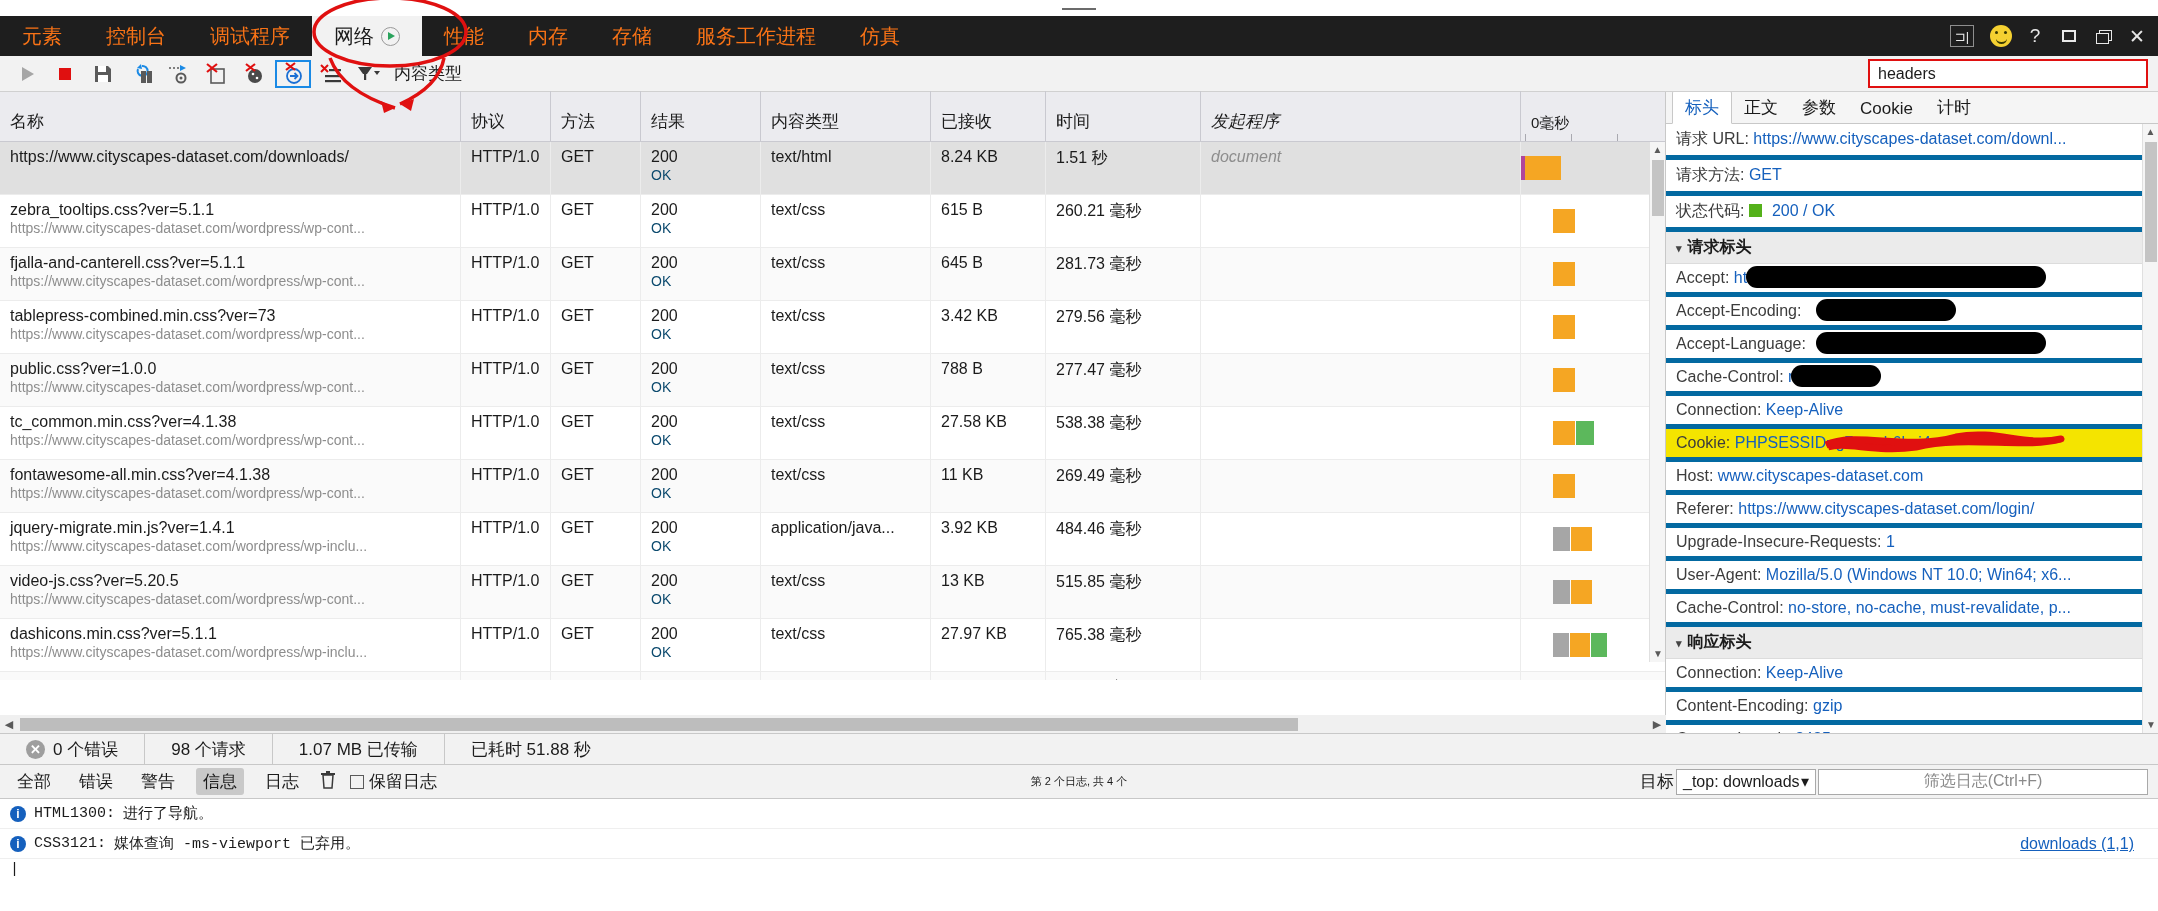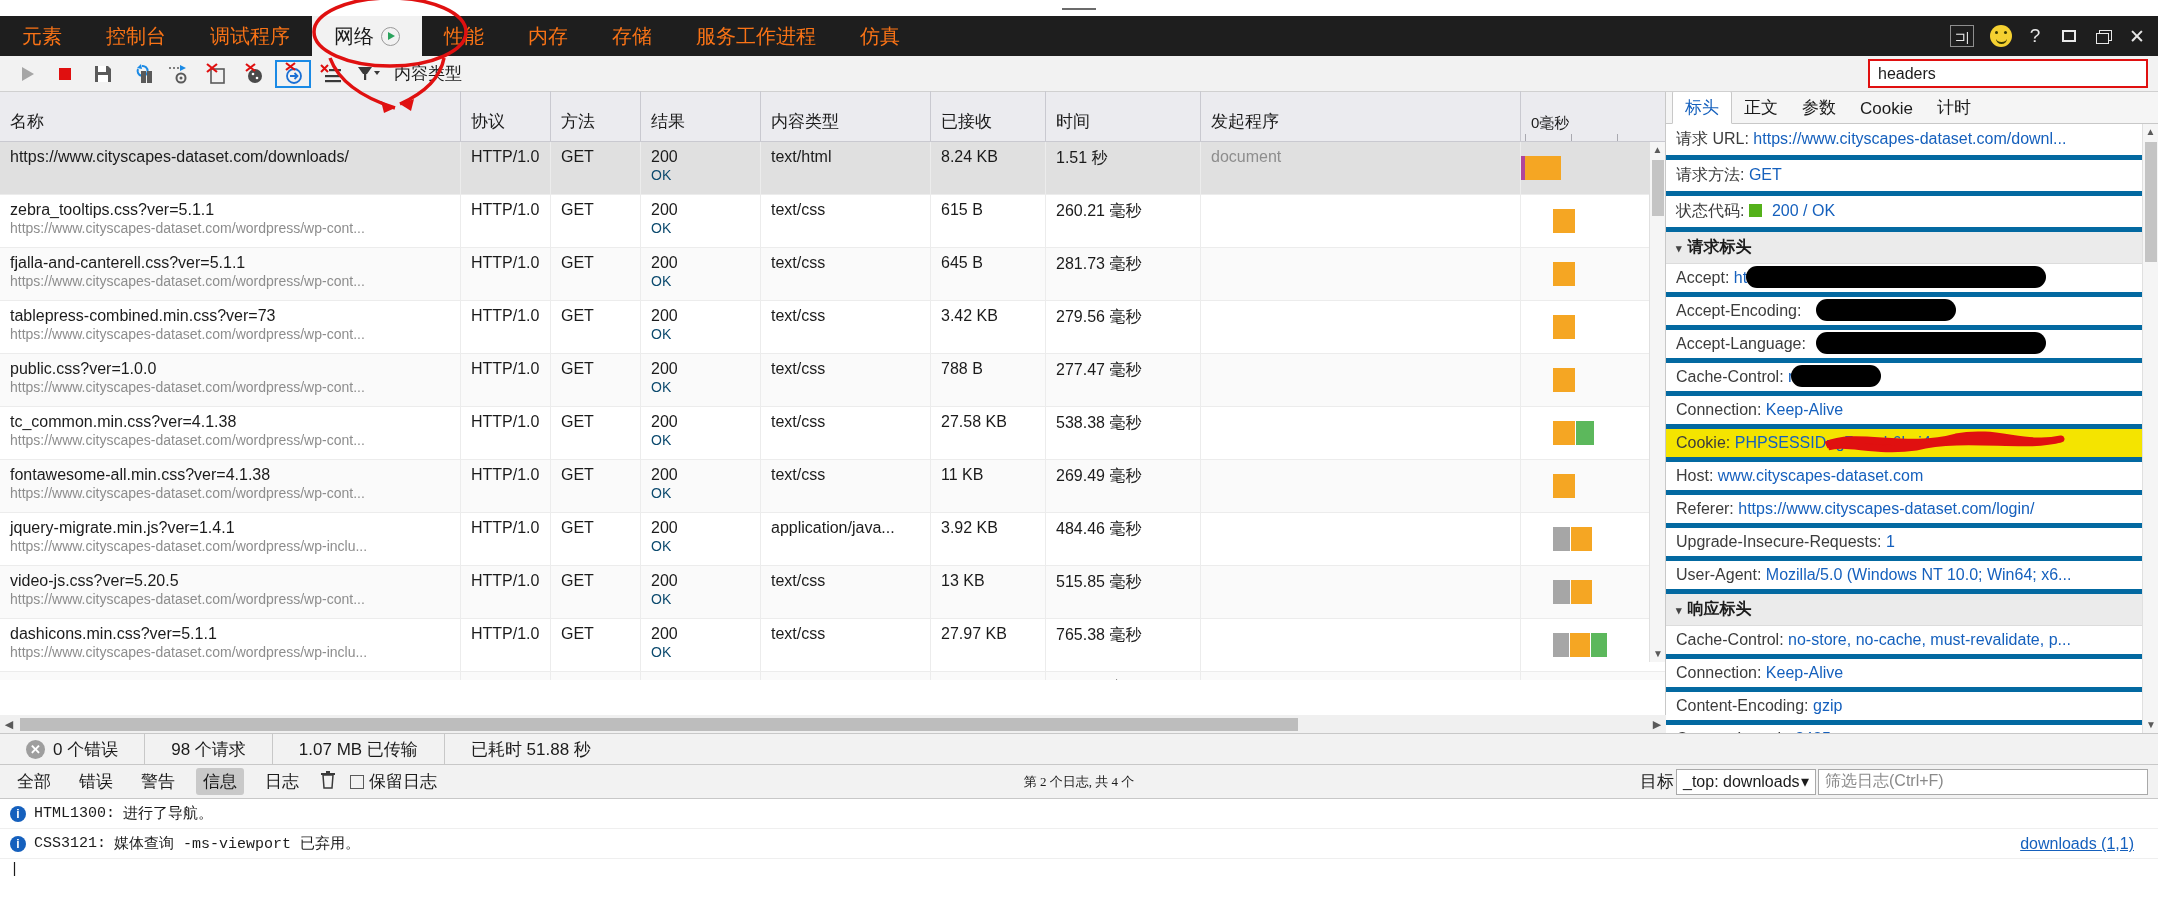--- a/index.html
+++ b/index.html
@@ -121,21 +121,21 @@
     display: flex; align-items: flex-end;
   }
   .net-head .cell:first-child { border-left: none; }
   .c-name   { width: 460px; }
   .c-proto  { width: 90px; }
   .c-method { width: 90px; }
   .c-result { width: 120px; }
   .c-type   { width: 170px; }
   .c-recv   { width: 115px; }
   .c-time   { width: 155px; }
-  .c-init   { width: 320px; }
+  .c-init   { width: 320px; font-style: italic; }
   .c-wf     { width: 142px; }
 
   .net-body {
     height: 538px; overflow: hidden; position: relative;
   }
   .row {
     display: flex; height: 53px; border-bottom: 1px solid #ececec;
     background: #ffffff;
   }
   .row.alt { background: #fafafa; }
@@ -248,34 +248,35 @@
     height: 34px; background: #f2f2f2; border-bottom: 1px solid #c8c8c8;
     display: flex; align-items: center; padding: 0 10px; gap: 14px;
     font-size: 17px; color: #1b1b1b; position: relative;
   }
   .cf { padding: 2px 7px; border-radius: 3px; }
   .cf.active { background: #c9c9c9; }
   .chk { width: 14px; height: 14px; border: 1.5px solid #5a5a5a; display: inline-block;
          vertical-align: -2px; margin-right: 5px; }
   .console-mid {
     position: absolute; left: 50%; transform: translateX(-50%);
-    font-size: 13px; white-space: nowrap; font-family: Liberation Serif, serif;
+    font-size: 11px; white-space: nowrap;
   }
   .console-right {
     margin-left: auto; display: flex; align-items: center; gap: 2px;
   }
   .sel {
     border: 1px solid #a9a9a9; background: #fff; height: 26px; width: 140px;
     display: flex; align-items: center; justify-content: space-between;
     padding: 0 6px; font-size: 16px;
   }
   .filter-in {
     border: 1px solid #a9a9a9; background: #fff; height: 26px; width: 330px;
     display: flex; align-items: center; padding: 0 6px; font-size: 16px;
     color: #8a8a8a;
+    justify-content: center;
   }
 
   
   .log-list { background: #fff; }
   .log-row {
     height: 30px; display: flex; align-items: center; gap: 8px;
     padding: 0 10px; border-bottom: 1px solid #efefef;
     font-family: "Liberation Mono", monospace; font-size: 15px; color: #1b1b1b;
     position: relative;
   }
@@ -646,22 +647,22 @@
           <div class="det-row" style="position: relative;"><span>Accept-Language:</span><span class="redact" style="left: 150px; top: 2px; width: 230px; height: 22px;"></span></div>
           <div class="det-row" style="position: relative;"><span>Cache-Control:</span> <span class="v">max-age=0</span><span class="redact" style="left: 125px; top: 2px; width: 90px; height: 22px;"></span></div>
           <div class="det-row"><span>Connection:</span> <span class="v">Keep-Alive</span></div>
           <div class="det-row hl" style="position: relative;"><span>Cookie:</span> <span class="v">PHPSESSID=g7cu...b6kai4</span><svg width="300" height="26" style="position: absolute; left: 150px; top: 0px;">
               <path d="M10 16 C40 2, 90 22, 140 8 C180 0, 210 18, 245 10 C210 20, 150 6, 100 18 C60 24, 30 12, 12 18" fill="#e01010" stroke="#e01010" stroke-width="7" stroke-linejoin="round"></path>
             </svg></div>
           <div class="det-row"><span>Host:</span> <span class="v">www.cityscapes-dataset.com</span></div>
           <div class="det-row"><span>Referer:</span> <span class="v">https://www.cityscapes-dataset.com/login/</span></div>
           <div class="det-row"><span>Upgrade-Insecure-Requests:</span> <span class="v">1</span></div>
           <div class="det-row"><span>User-Agent:</span> <span class="v">Mozilla/5.0 (Windows NT 10.0; Win64; x6...</span></div>
+          <div class="det-row"><span>Cache-Control:</span> <span class="v">no-store, no-cache, must-revalidate, p...</span></div>
           <div class="det-row group"><span class="tri">▾</span><span>响应标头</span></div>
-          <div class="det-row"><span>Cache-Control:</span> <span class="v">no-store, no-cache, must-revalidate, p...</span></div>
           <div class="det-row"><span>Connection:</span> <span class="v">Keep-Alive</span></div>
           <div class="det-row"><span>Content-Encoding:</span> <span class="v">gzip</span></div>
           <div class="det-row"><span>Content-Length:</span> <span class="v">8435</span></div>
         </div>
       <div class="det-vscroll">
         <div class="up">▲</div>
         <div class="thumb"></div>
         <div class="dn">▼</div>
       </div>
     </div>

